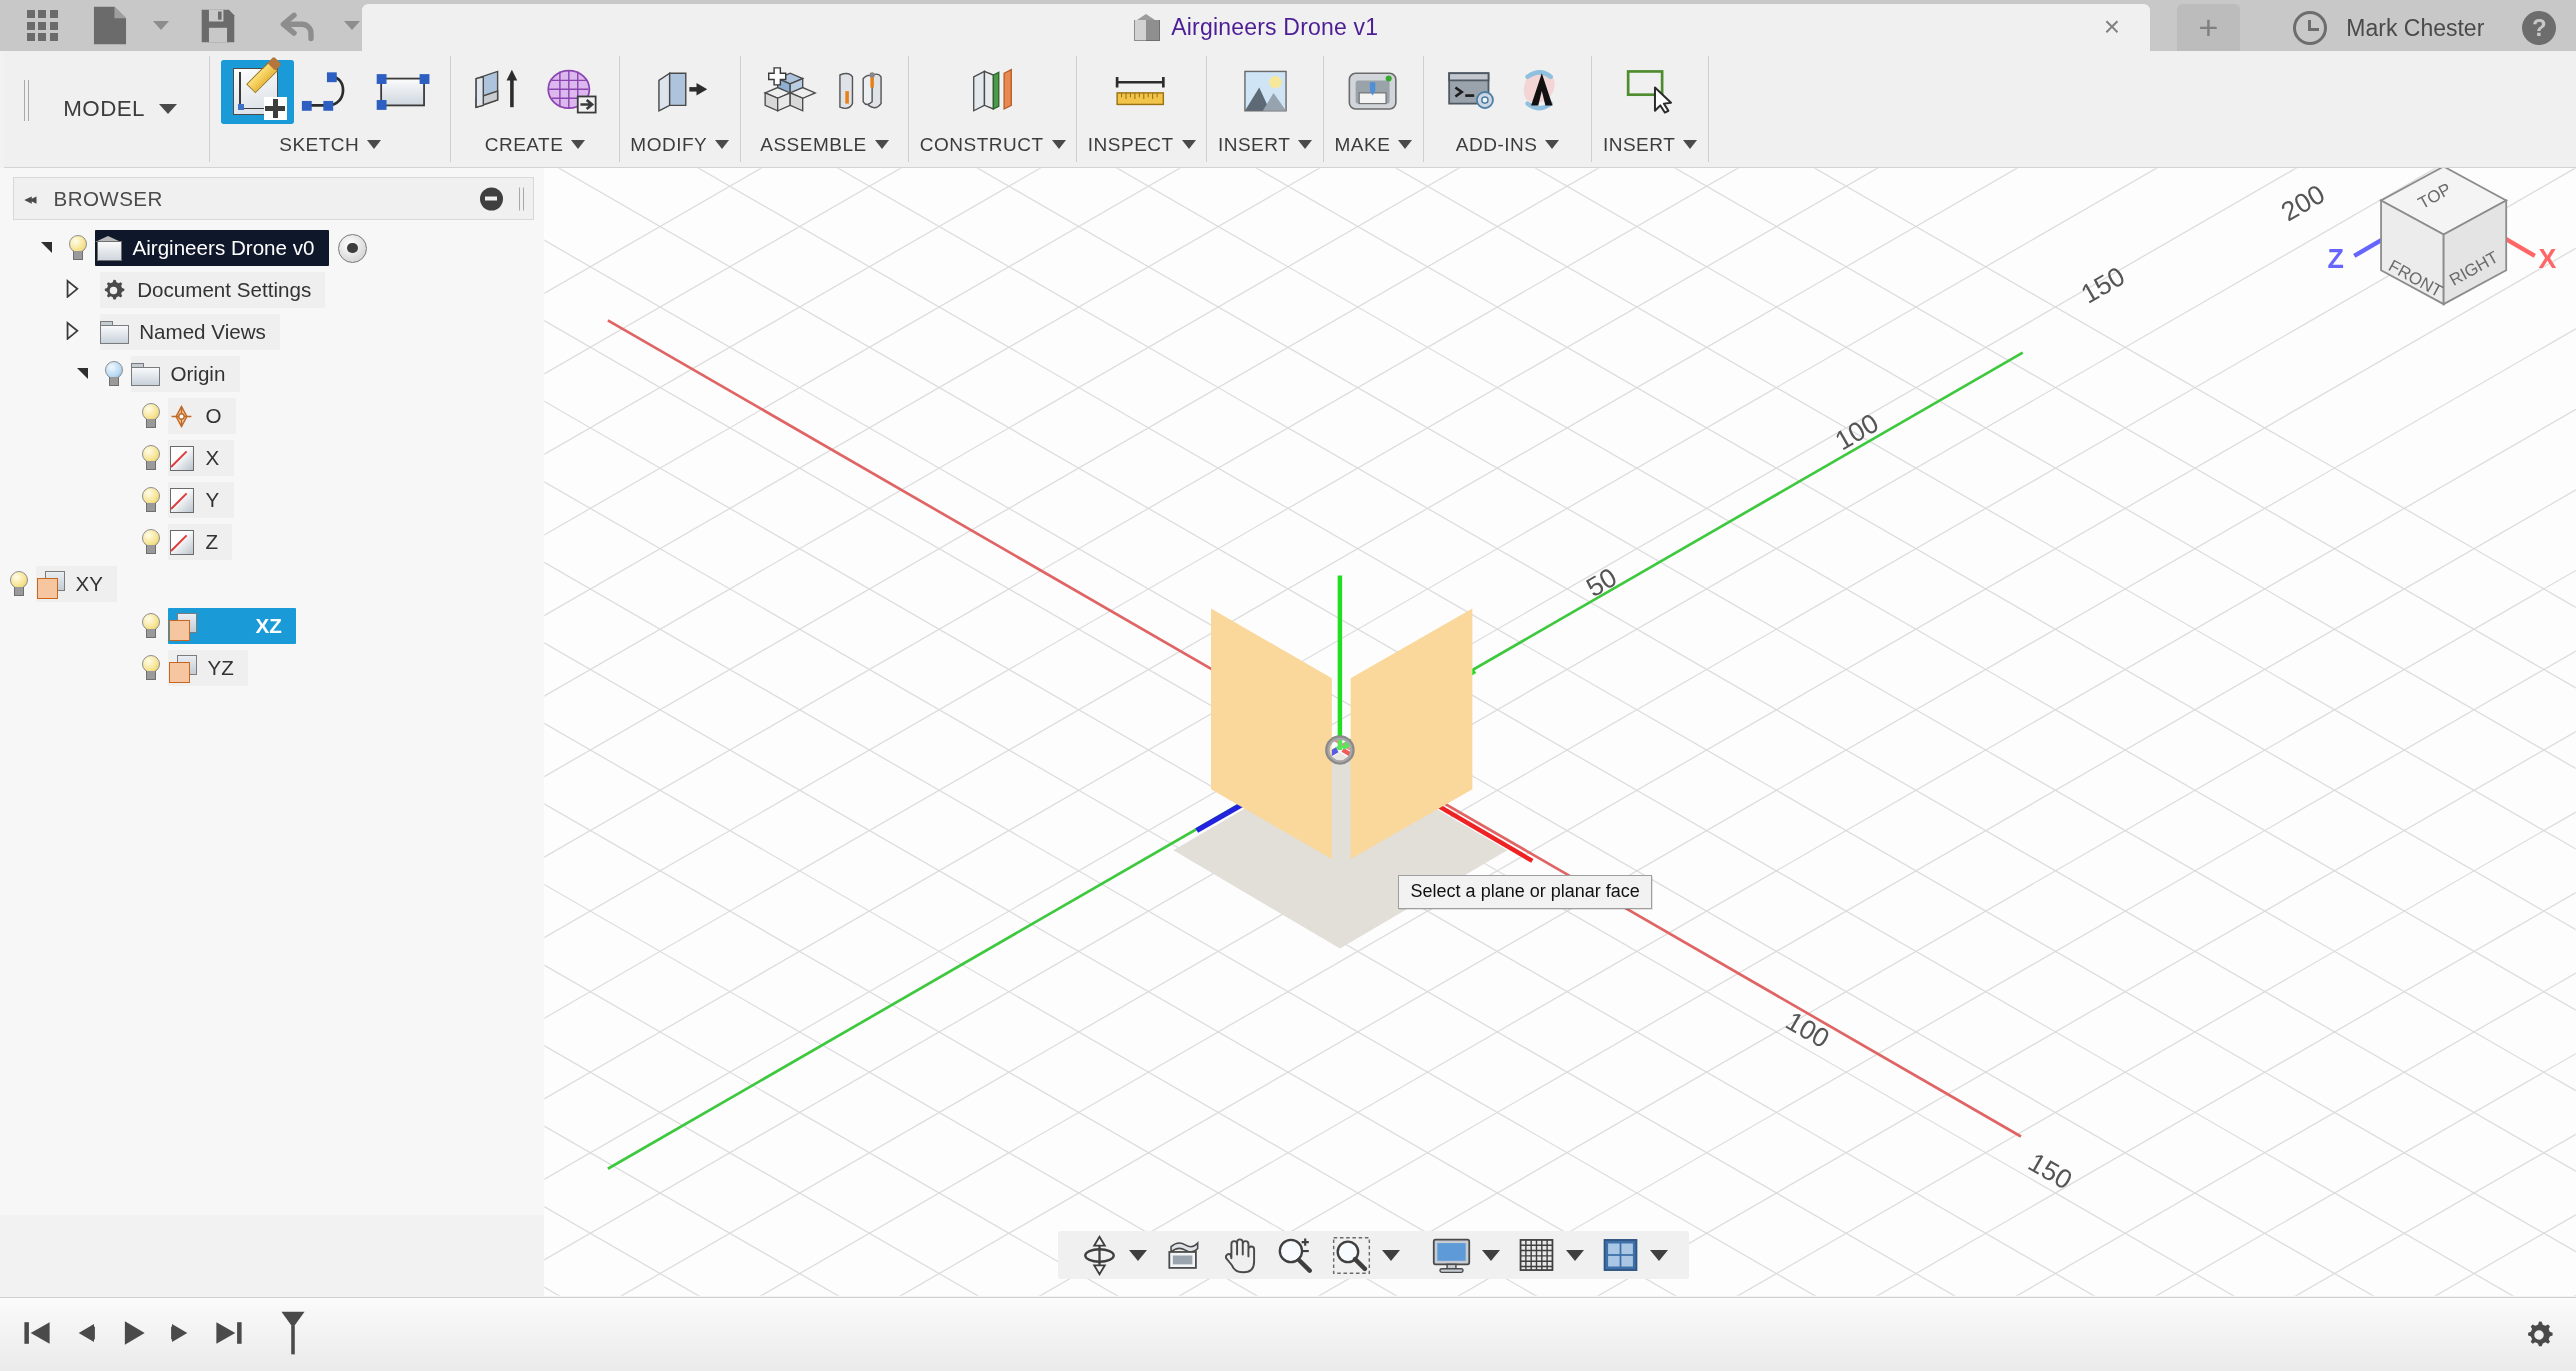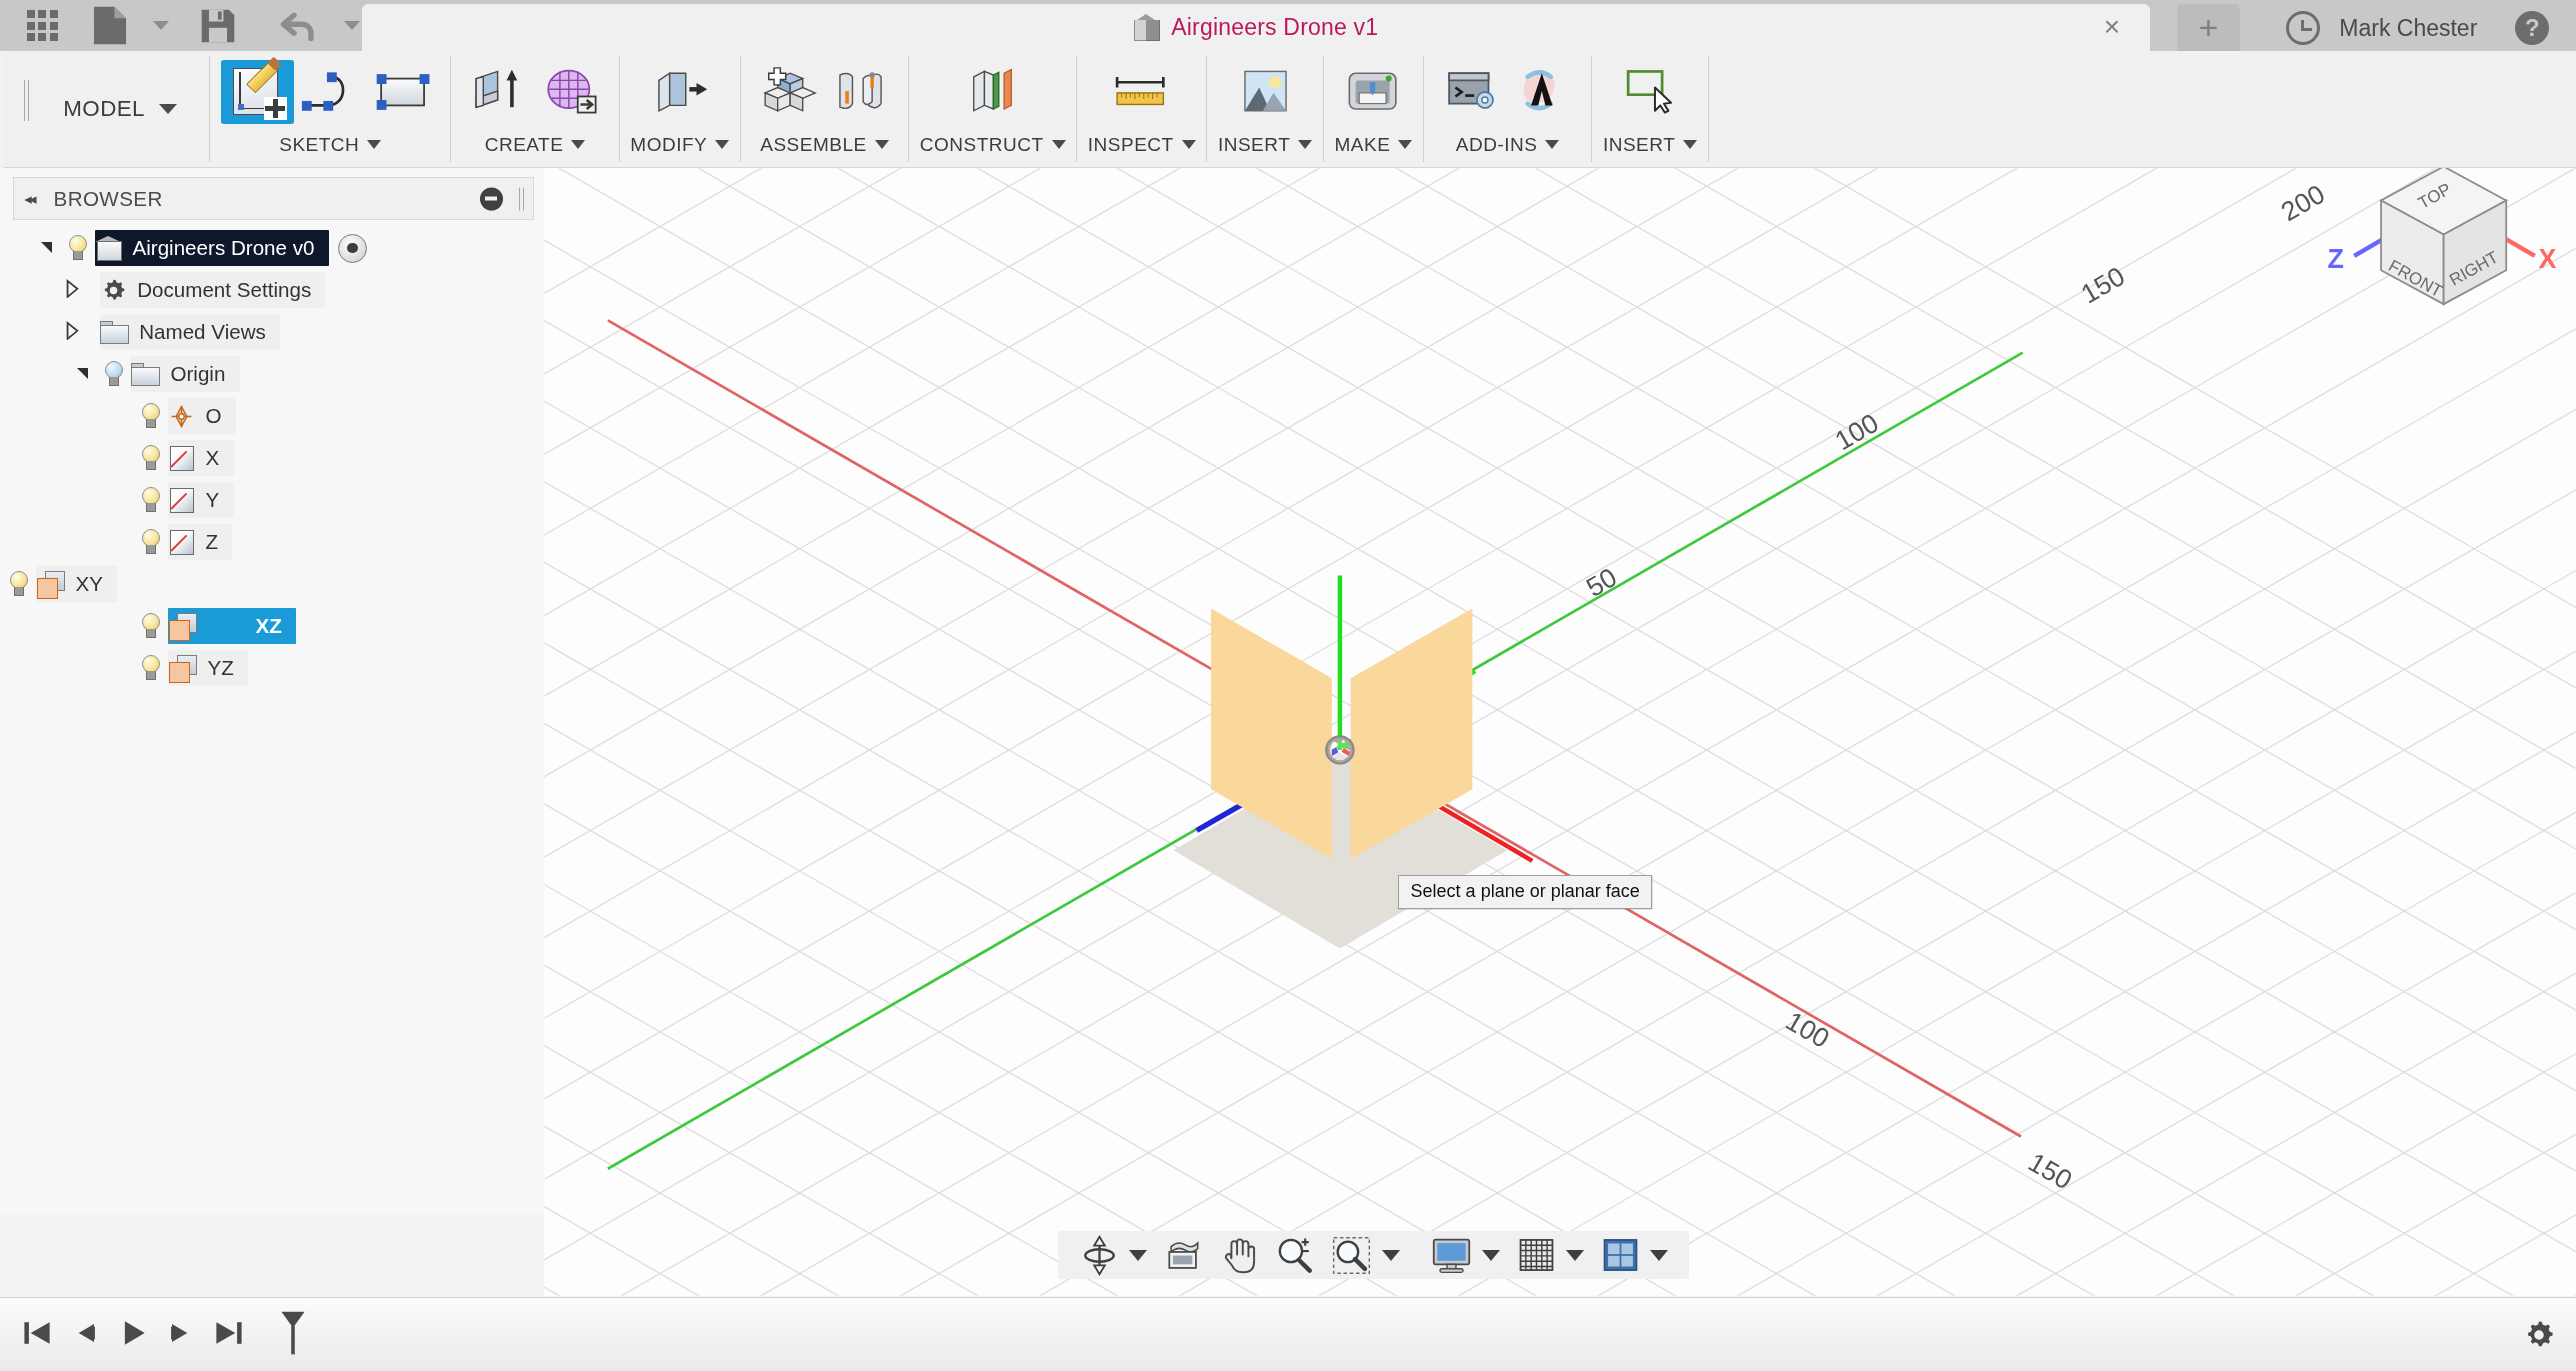--- a/index.html
+++ b/index.html
@@ -26,39 +26,39 @@
   .grid-icon i{background:#6b6b6b;display:block;width:8px;height:8px;}
   .caret{width:0;height:0;border-left:8px solid transparent;border-right:8px solid transparent;border-top:9.8px solid #8d8d8d;margin-left:7.2px;}
 
   .doc-tab{
     position:absolute;left:362px;top:3.6px;width:1788px;height:47px;
     background:#f0f0f0;border-radius:6.3px 6.3px 0 0;
     display:flex;align-items:center;justify-content:center;
   }
   .doc-tab .tabtitle{
     display:flex;align-items:center;gap:12.5px;
-    font-size:23px;color:#be185d;letter-spacing:0.2px;
+    font-size:23px;color:#4c1d95;letter-spacing:0.2px;
   }
   .cube-glyph{width:25px;height:27px;position:relative;display:inline-block;}
   .cube-glyph .tp{position:absolute;left:0;top:0;width:0;height:0;
     border-left:12.5px solid transparent;border-right:12.5px solid transparent;border-bottom:8px solid #9c9c9c;}
   .cube-glyph .lf{position:absolute;left:0;top:6.3px;width:12.5px;height:19.7px;background:#d2d2d2;border-left:0.9px solid #8e8e8e;border-bottom:0.9px solid #8e8e8e;}
   .cube-glyph .rt{position:absolute;left:12.5px;top:6.3px;width:12.5px;height:19.7px;background:#8f8f8f;border-right:0.9px solid #6f6f6f;border-bottom:0.9px solid #6f6f6f;}
   .tab-close{
     position:absolute;right:23px;top:50%;transform:translateY(-50%);
     width:30px;height:30px;display:flex;align-items:center;justify-content:center;
     font-size:28px;color:#808080;line-height:1;font-weight:300;
   }
   .newtab{
     position:absolute;left:2177px;top:3.6px;width:63px;height:47px;
     background:#bcbcbc;border-radius:5.4px 5.4px 0 0;
     display:flex;align-items:center;justify-content:center;
     font-size:34px;color:#808080;line-height:1;font-weight:300;
   }
-  .tb-right{position:absolute;right:0;top:0;height:56px;display:flex;align-items:center;gap:0;padding-right:16px;}
+  .tb-right{position:absolute;right:0;top:0;height:56px;display:flex;align-items:center;gap:0;padding-right:9px;}
   .clock-ico{width:34px;height:34px;border-radius:50%;border:3.6px solid #6d6d6d;position:relative;margin:0 16px 0 14.3px;box-sizing:border-box;}
   .clock-ico::before{content:"";position:absolute;left:12.5px;top:6.3px;width:2.7px;height:10.7px;background:#6d6d6d;}
   .clock-ico::after{content:"";position:absolute;left:13.4px;top:14.3px;width:9.8px;height:2.7px;background:#6d6d6d;}
   .username{font-size:23px;color:#4a4a4a;margin:0 38px 0 3.6px;white-space:nowrap;}
   .help-ico{width:34px;height:34px;border-radius:50%;background:#6d6d6d;color:#c8c8c8;
     display:flex;align-items:center;justify-content:center;font-size:24px;font-weight:bold;margin-right:10.7px;}
 
   
   .ribbon{
     position:absolute;left:4px;top:51px;width:2576px;height:116px;

